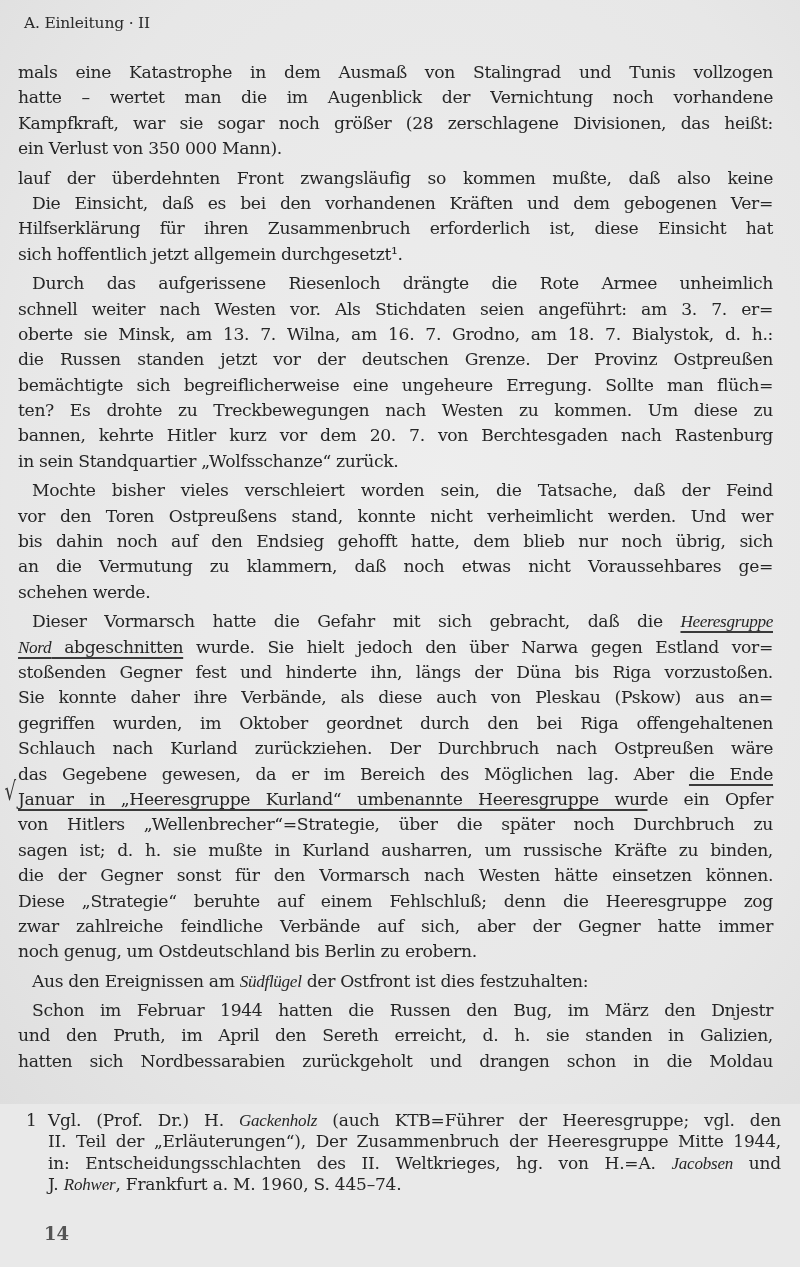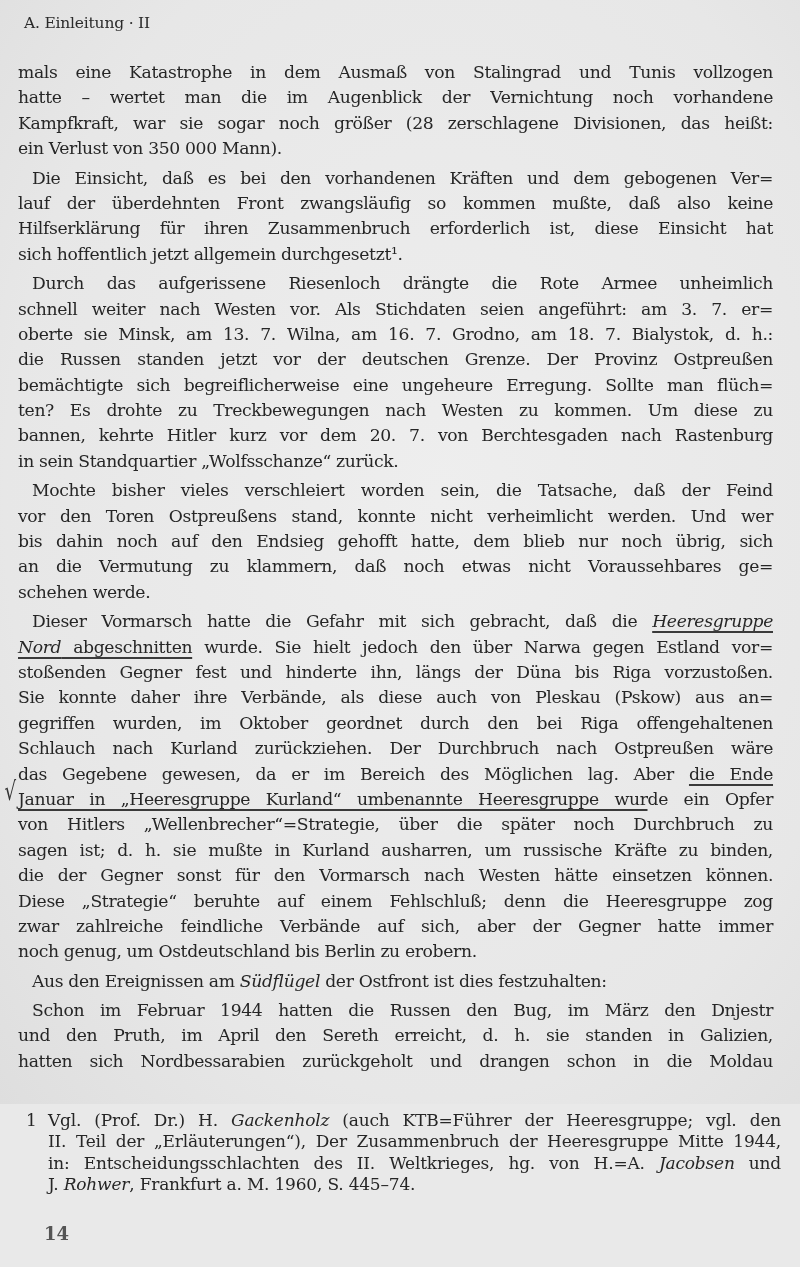--- a/index.html
+++ b/index.html
@@ -24,21 +24,21 @@
   .line {
     display: block; height: 25.4px; line-height: 25.4px;
     font-size: 17.2px; white-space: nowrap;
     text-align: justify; text-align-last: justify;
     letter-spacing: -0.35px;
   }
   .line.last { text-align-last: left; }
   .line.indent { padding-left: 14px; }
   .para-gap { height: 4px; }
   .ul { text-decoration: underline; text-decoration-thickness: 2px; text-underline-offset: 4px; text-decoration-color: #3a3a3a; }
-  .it { font-style: italic; }
+  .it { font-style: italic; font-family: Liberation Serif, serif; }
   .marginal-mark {
     position: absolute; left: 2px; top: 776px;
     font-size: 26px; color: #333; font-family: "DejaVu Sans", sans-serif;
     transform: scaleX(0.7);
   }
   .footnotes {
     position: absolute; left: 26px; top: 1110px; width: 755px;
   }
   .fn-line {
     display: block; height: 21.4px; line-height: 21.4px;
@@ -66,22 +66,22 @@
 
     <div>
       <span class="line">mals eine Katastrophe in dem Ausmaß von Stalingrad und Tunis vollzogen</span>
       <span class="line">hatte – wertet man die im Augenblick der Vernichtung noch vorhandene</span>
       <span class="line">Kampfkraft, war sie sogar noch größer (28 zerschlagene Divisionen, das heißt:</span>
       <span class="line last">ein Verlust von 350 000 Mann).</span>
     </div>
     <div class="para-gap"></div>
 
     <div>
+      <span class="line">lauf der überdehnten Front zwangsläufig so kommen mußte, daß also keine</span>
       <span class="line indent">Die Einsicht, daß es bei den vorhandenen Kräften und dem gebogenen Ver=</span>
-      <span class="line">lauf der überdehnten Front zwangsläufig so kommen mußte, daß also keine</span>
       <span class="line">Hilfserklärung für ihren Zusammenbruch erforderlich ist, diese Einsicht hat</span>
       <span class="line last">sich hoffentlich jetzt allgemein durchgesetzt¹.</span>
     </div>
     <div class="para-gap"></div>
 
     <div>
       <span class="line indent">Durch das aufgerissene Riesenloch drängte die Rote Armee unheimlich</span>
       <span class="line">schnell weiter nach Westen vor. Als Stichdaten seien angeführt: am 3. 7. er=</span>
       <span class="line">oberte sie Minsk, am 13. 7. Wilna, am 16. 7. Grodno, am 18. 7. Bialystok, d. h.:</span>
       <span class="line">die Russen standen jetzt vor der deutschen Grenze. Der Provinz Ostpreußen</span>

